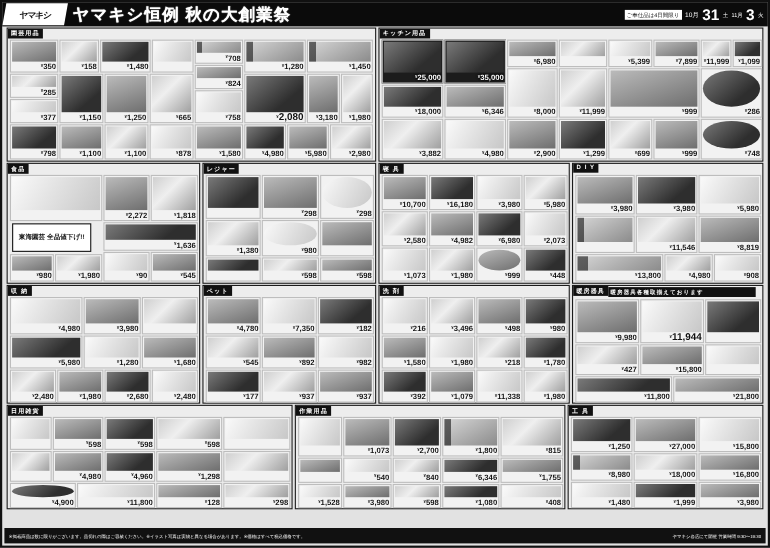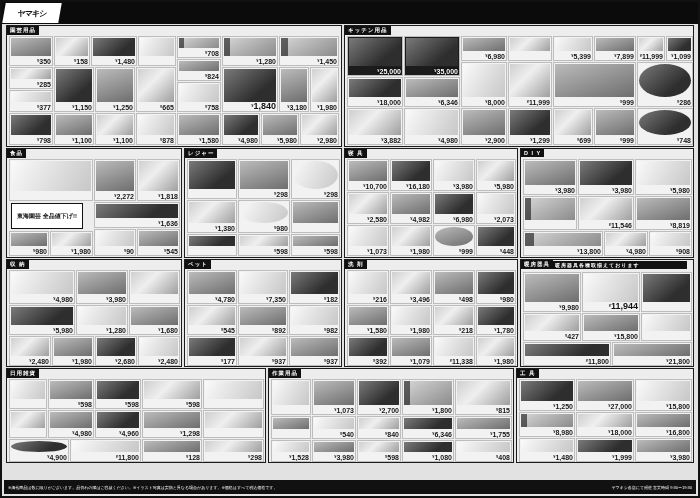--- a/index.html
+++ b/index.html
@@ -88,20 +88,30 @@
   }
   .footer .f2{margin-left:auto;font-size:4px;}
 </style>
 </head>
 <body>
 
 <div class="page">
 
   <div class="masthead">
     <div class="logo">ヤマキシ</div>
+    <div class="mast-title">ヤマキシ恒例 秋の大創業祭</div>
+    <div class="mast-right">
+      <span class="mast-note">ご奉仕品は4日間限り</span>
+      <span class="mast-date">10月</span>
+      <span class="mast-big">31</span>
+      <span class="mast-sub">土</span>
+      <span class="mast-sub">11月</span>
+      <span class="mast-big">3</span>
+      <span class="mast-sub">火</span>
+    </div>
   </div>
 
   <div class="sheet">
 
     <div class="block" style="left:2px;top:0px;width:336px;height:122px;">
       <div class="blk-title">園芸用品</div>
 
       <div class="cell" style="left:2px;top:10px;width:44px;height:30px;">
         <div class="pic mid"></div>
         <div class="price sm"><span class="yen">¥</span><span>350</span></div>
@@ -153,21 +163,21 @@
       <div class="cell" style="left:129px;top:41px;width:40px;height:45px;">
         <div class="pic"></div>
         <div class="price sm"><span class="yen">¥</span><span>665</span></div>
       </div>
       <div class="cell" style="left:170px;top:56px;width:44px;height:30px;">
         <div class="pic light"></div>
         <div class="price sm"><span class="yen">¥</span><span>758</span></div>
       </div>
       <div class="cell" style="left:215px;top:41px;width:56px;height:45px;">
         <div class="pic dark"></div>
-        <div class="price"><span class="yen">¥</span><span>1,840</span></div>
+        <div class="price"><span class="yen">¥</span><span>2,080</span></div>
       </div>
       <div class="cell" style="left:272px;top:41px;width:30px;height:45px;">
         <div class="pic mid"></div>
         <div class="price sm"><span class="yen">¥</span><span>3,180</span></div>
       </div>
       <div class="cell" style="left:303px;top:41px;width:29px;height:45px;">
         <div class="pic"></div>
         <div class="price sm"><span class="yen">¥</span><span>1,980</span></div>
       </div>
 

